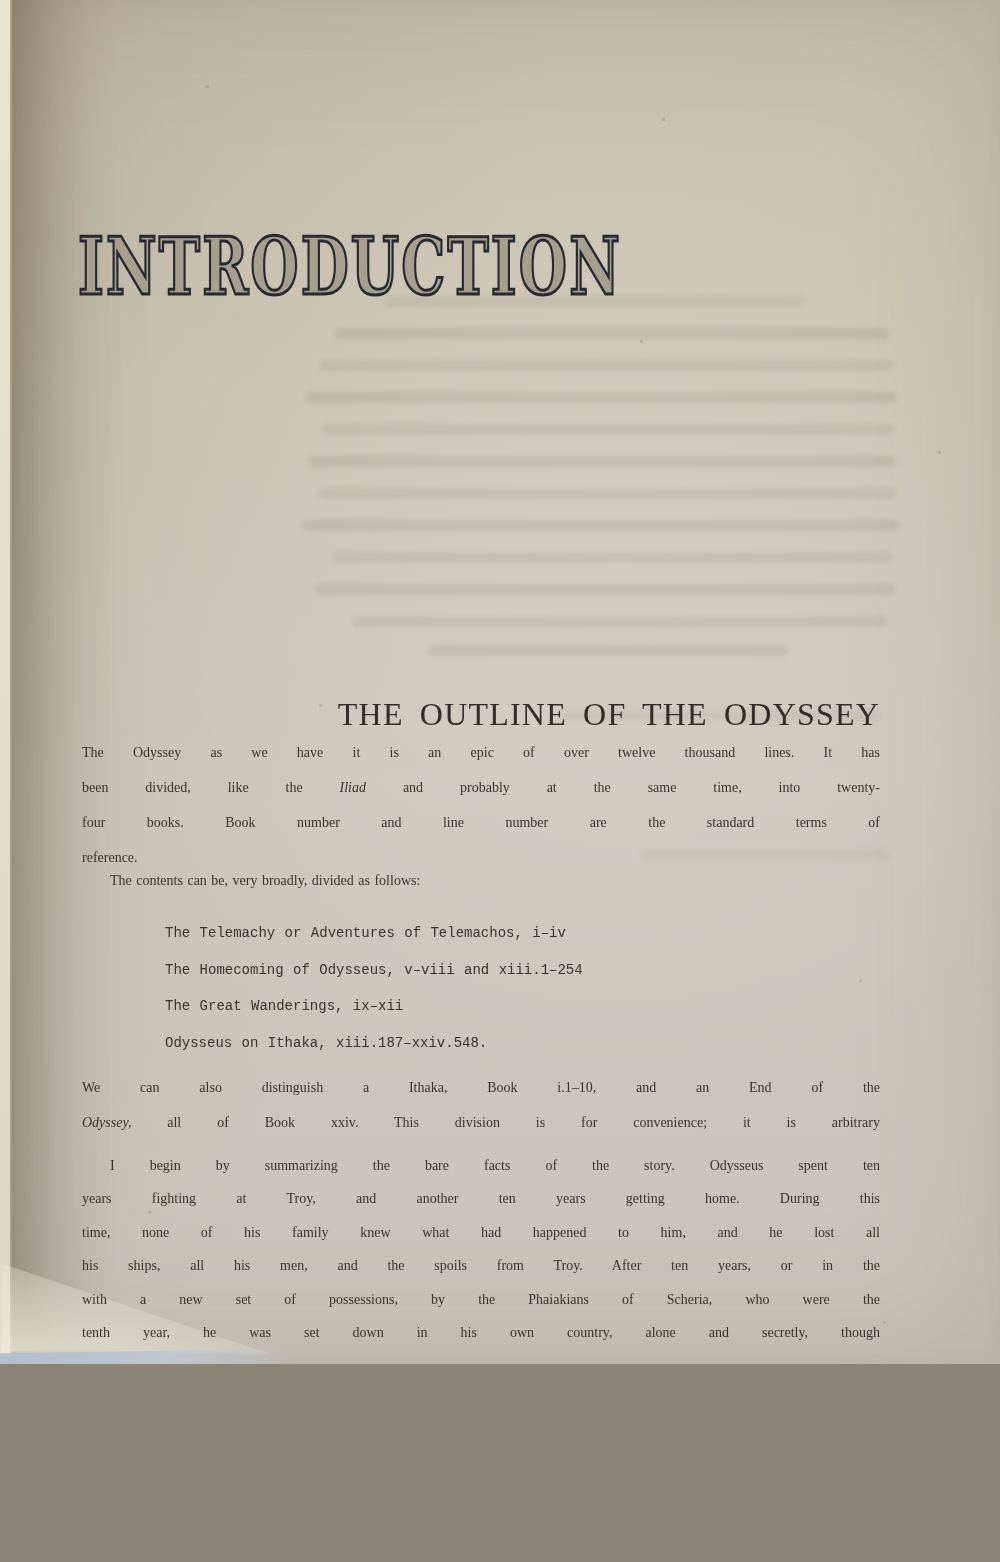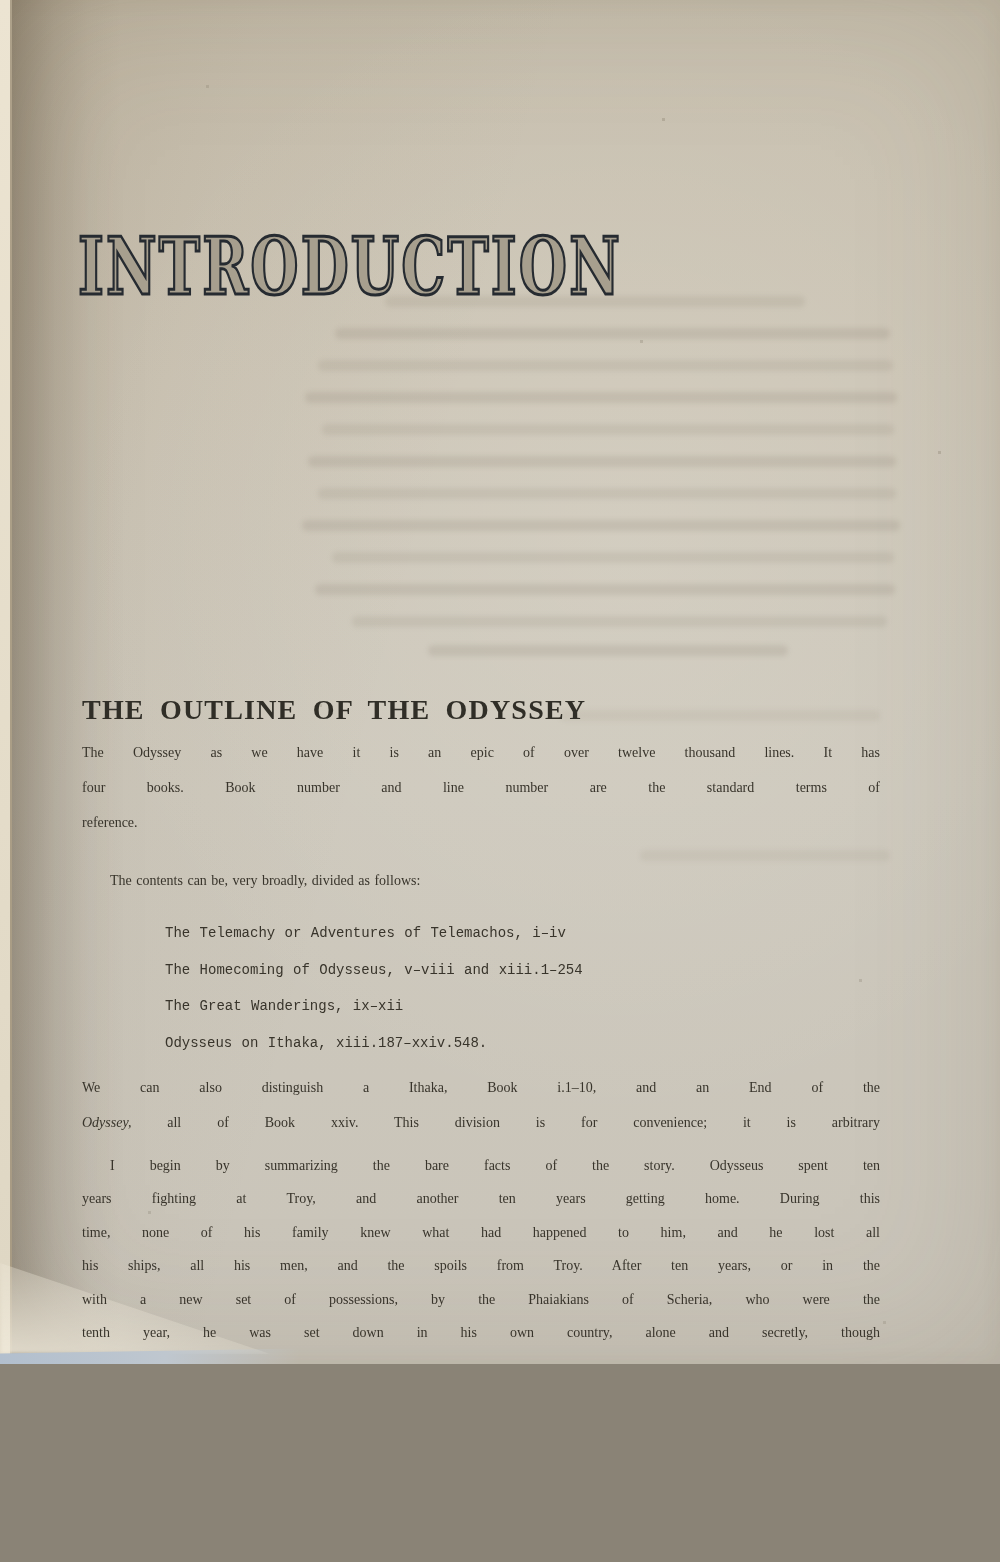--- a/index.html
+++ b/index.html
@@ -68,22 +68,22 @@
     position:absolute;left:78px;top:176px;
     font-family:"DejaVu Serif","Liberation Serif",serif;
     font-size:78px;font-weight:700;letter-spacing:3px;line-height:1;
     color:#a79f8e;
     -webkit-text-stroke:3px #262b31;
     transform:scaleX(0.71);transform-origin:left top;
     white-space:nowrap;
   }
   .heading{
     position:absolute;left:82px;top:672px;width:798px;
-    text-align:left;
-    font-size:28px;font-weight:700;letter-spacing:1.2px;word-spacing:7px;
+    text-align:right;
+    font-size:32px;font-weight:400;letter-spacing:1.2px;word-spacing:7px;
     color:#302e27;line-height:30px;
   }
   .para{
     position:absolute;left:82px;width:798px;
     font-size:14px;color:#38342b;word-spacing:1px;
   }
   .tline{line-height:inherit;}
   .j{text-align:justify;text-align-last:justify;}
   .ind{text-indent:28px;}
   .p1{top:735px;line-height:35px;}
@@ -124,20 +124,21 @@
   <div class="specks"></div>
   <div class="corner-light"></div>
   <div class="blue-strip"></div>
 
   <h1 class="title">INTRODUCTION</h1>
 
   <h2 class="heading">THE OUTLINE OF THE ODYSSEY</h2>
 
   <div class="para p1">
       <div class="tline j">The Odyssey as we have it is an epic of over twelve thousand lines. It has</div>
+      <div class="tline j">been divided, like the <i>Iliad</i> and probably at the same time, into twenty-</div>
       <div class="tline j">four books. Book number and line number are the standard terms of</div>
       <div class="tline">reference.</div>
     </div>
 
   <div class="para p2">The contents can be, very broadly, divided as follows:</div>
 
   <div class="para booklist">
       <div class="tline">The Telemachy or Adventures of Telemachos, i–iv</div>
       <div class="tline">The Homecoming of Odysseus, v–viii and xiii.1–254</div>
       <div class="tline">The Great Wanderings, ix–xii</div>

